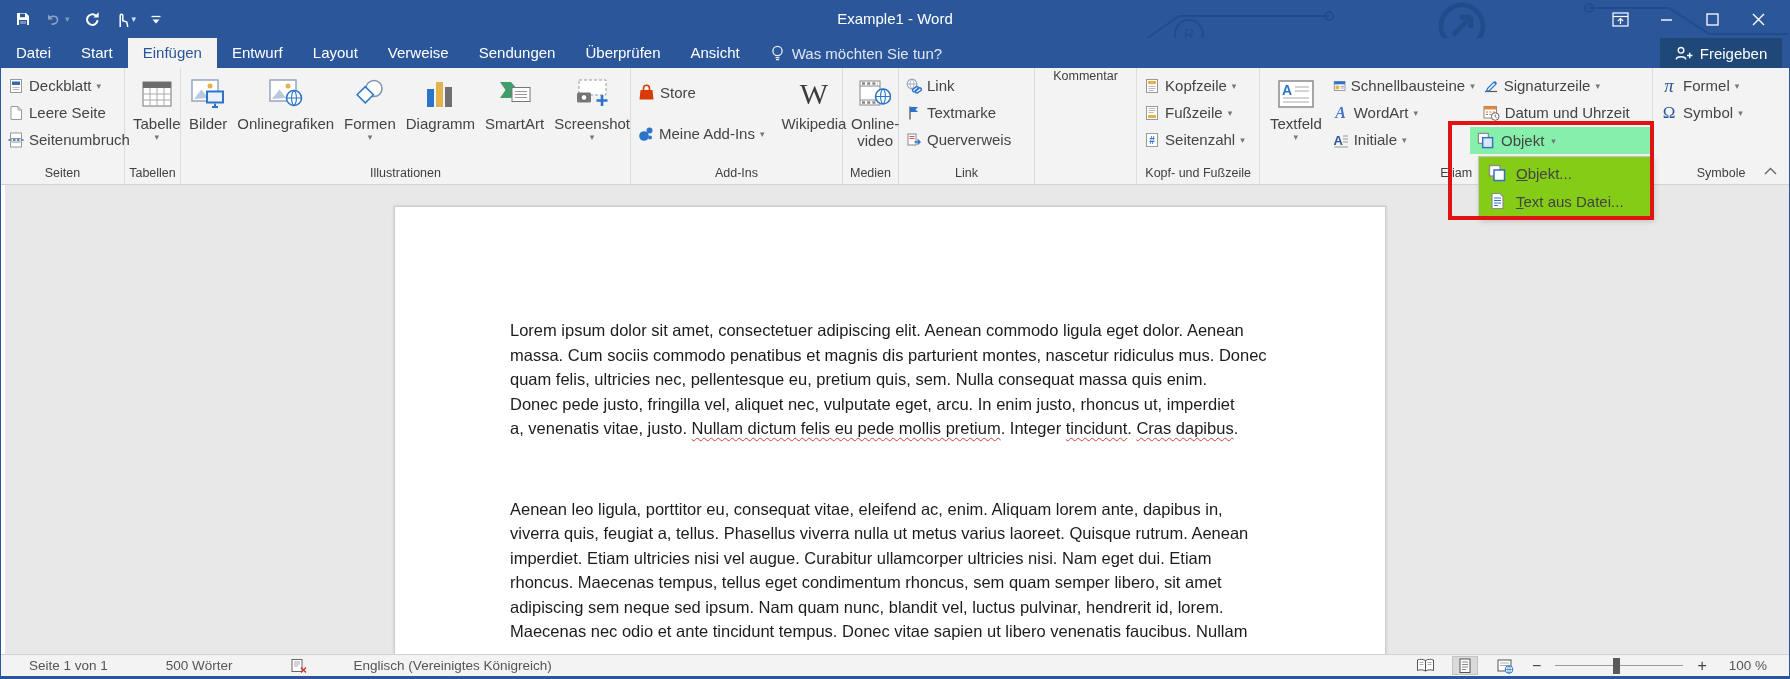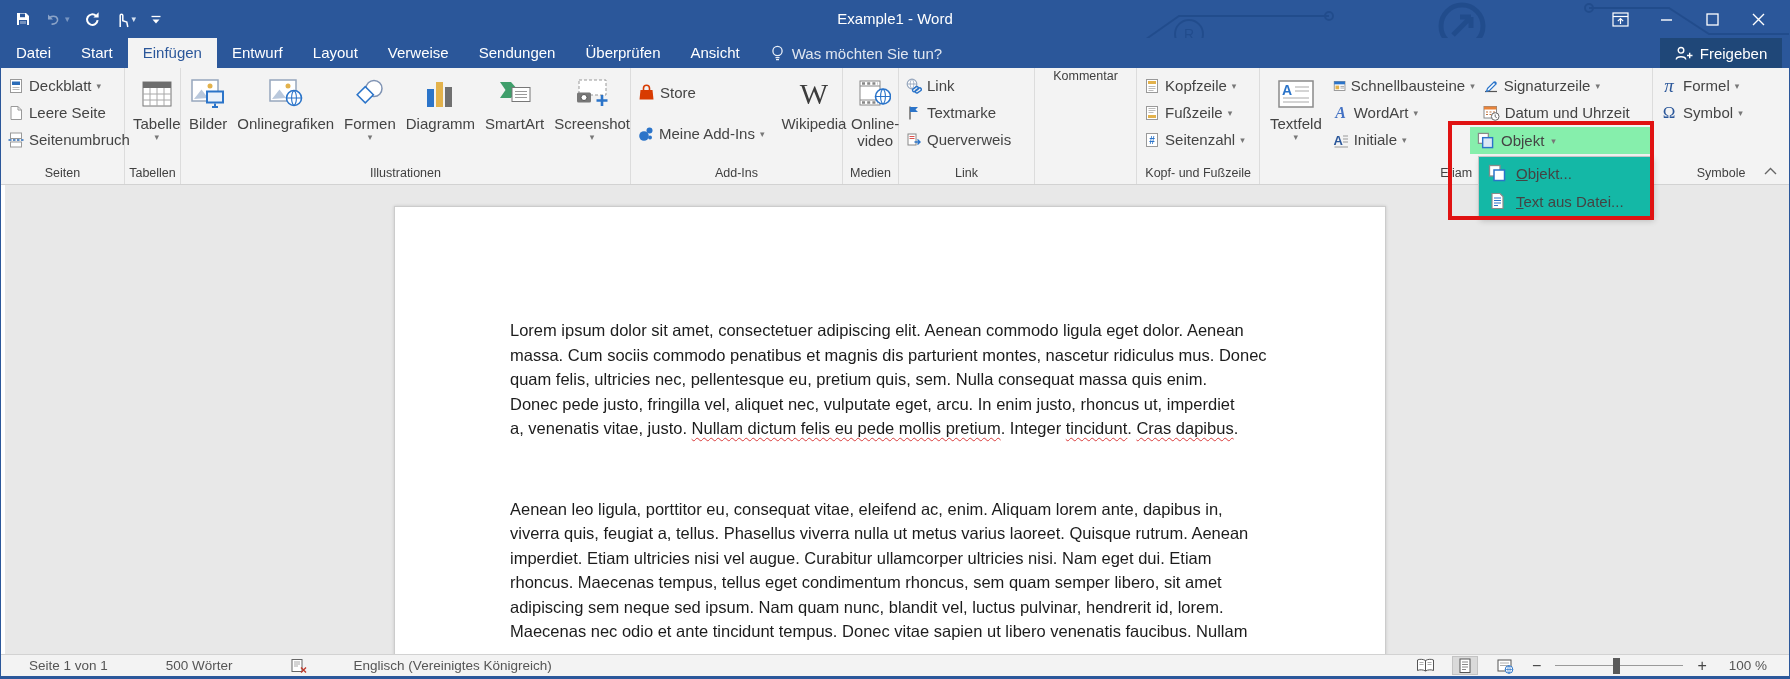--- a/index.html
+++ b/index.html
@@ -33,21 +33,21 @@
   .scol{display:flex;flex-direction:column;justify-content:flex-start;padding-top:2px;}
   .srow{display:flex;align-items:center;gap:5px;height:27px;padding:0 4px;font-size:15px;color:#444;white-space:nowrap;}
   .caret{font-size:9px;color:#777;}
   .bigbtn{display:flex;flex-direction:column;align-items:center;padding:3px 5px 0 5px;font-size:15px;color:#444;text-align:center;}
   .bicon{height:42px;display:flex;align-items:center;justify-content:center;}
   .blabel{line-height:17px;white-space:nowrap;}
   .collapse{position:absolute;right:12px;bottom:5px;}
   
   .objbtn{position:absolute;left:1469px;top:127px;width:182px;height:27px;background:#d0cfce;z-index:40;
           display:flex;align-items:center;gap:7px;padding-left:7px;box-sizing:border-box;font-size:15px;color:#444;}
-  .dd{position:absolute;left:1477px;top:156px;width:172px;z-index:40;background:#14b8a6;border:1px solid #c5c5c5;
+  .dd{position:absolute;left:1477px;top:156px;width:172px;z-index:40;background:#84cc16;border:1px solid #c5c5c5;
       box-shadow:2px 3px 6px rgba(0,0,0,.18);padding:2px 0;text-align:right;}
   .dditem{height:28px;display:flex;align-items:center;gap:10px;padding-left:9px;font-size:15px;color:#444;white-space:nowrap;}
   .u{text-decoration:underline;}
   .annbox{position:absolute;left:1447px;top:121px;width:206px;height:99px;border:4px solid #e01212;
           box-sizing:border-box;z-index:50;pointer-events:none;}
   
   .docarea{position:absolute;left:4px;top:185px;width:100%;height:469px;background:#e8e8e8;overflow:hidden;}
   .page{position:absolute;left:389px;top:21px;width:990px;height:620px;background:#fff;border:1px solid #cccccc;box-shadow:0 0 3px rgba(0,0,0,.15);}
   .doctext{position:absolute;left:115px;top:111px;width:780px;color:#1c1c1c;font-size:16.5px;}
   .para{margin:0 0 56px 0;}

